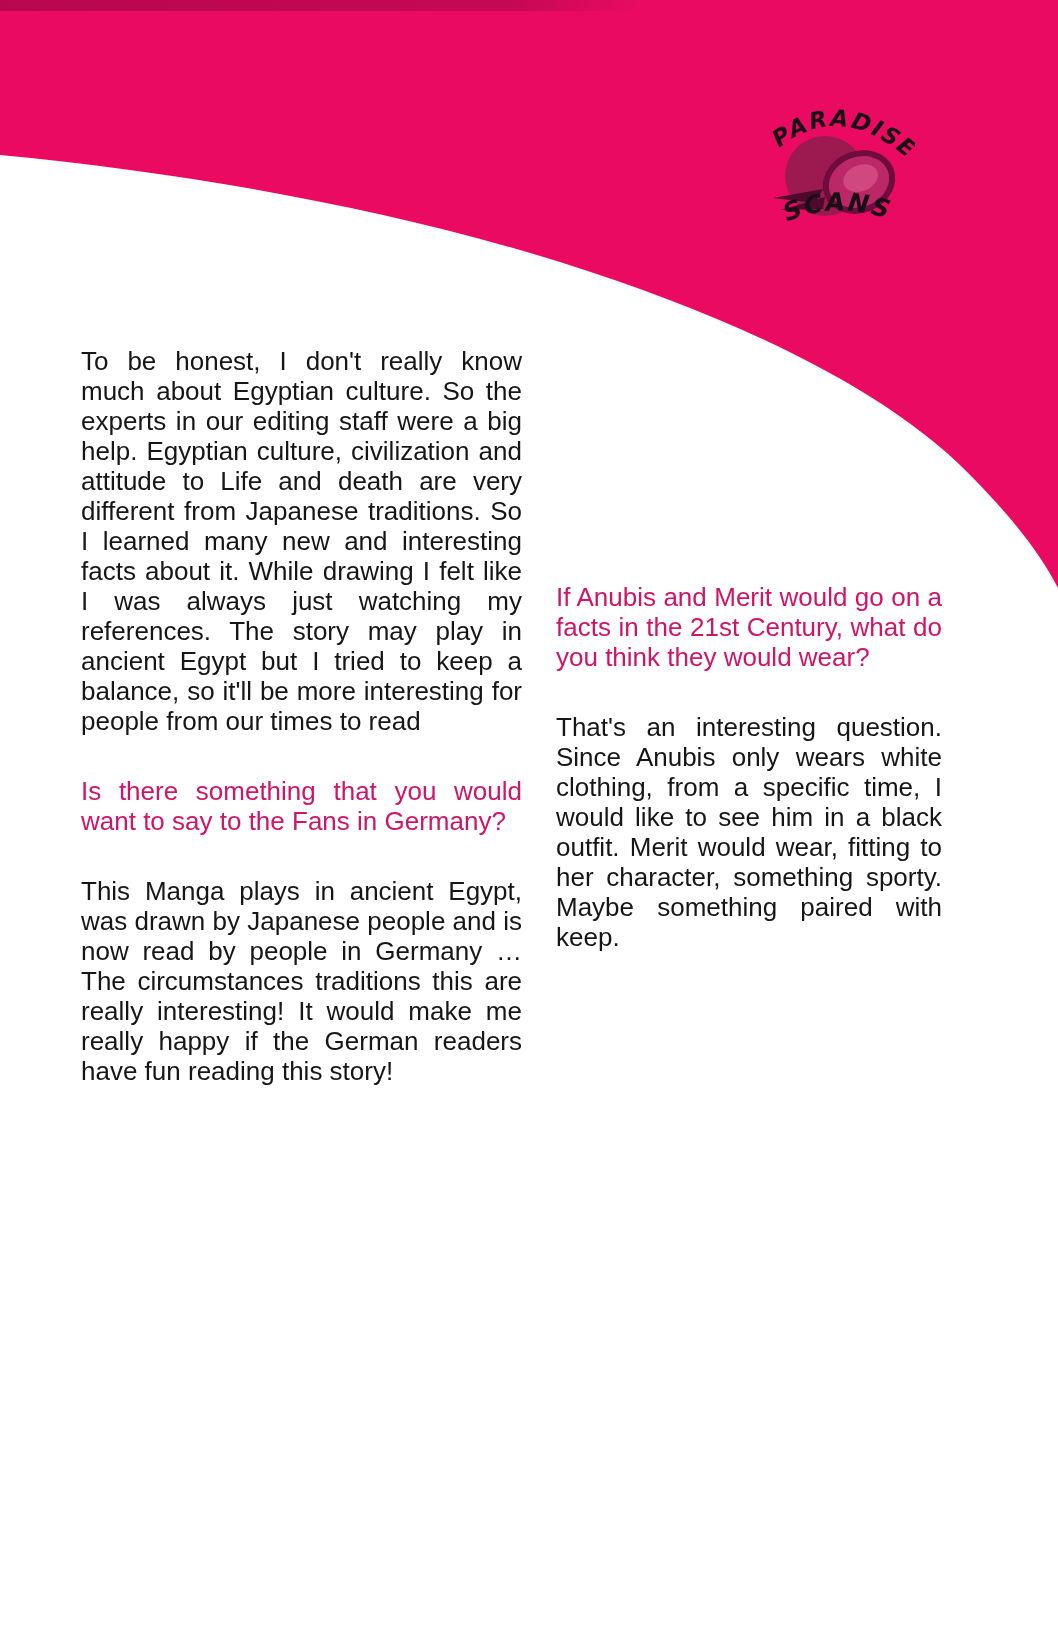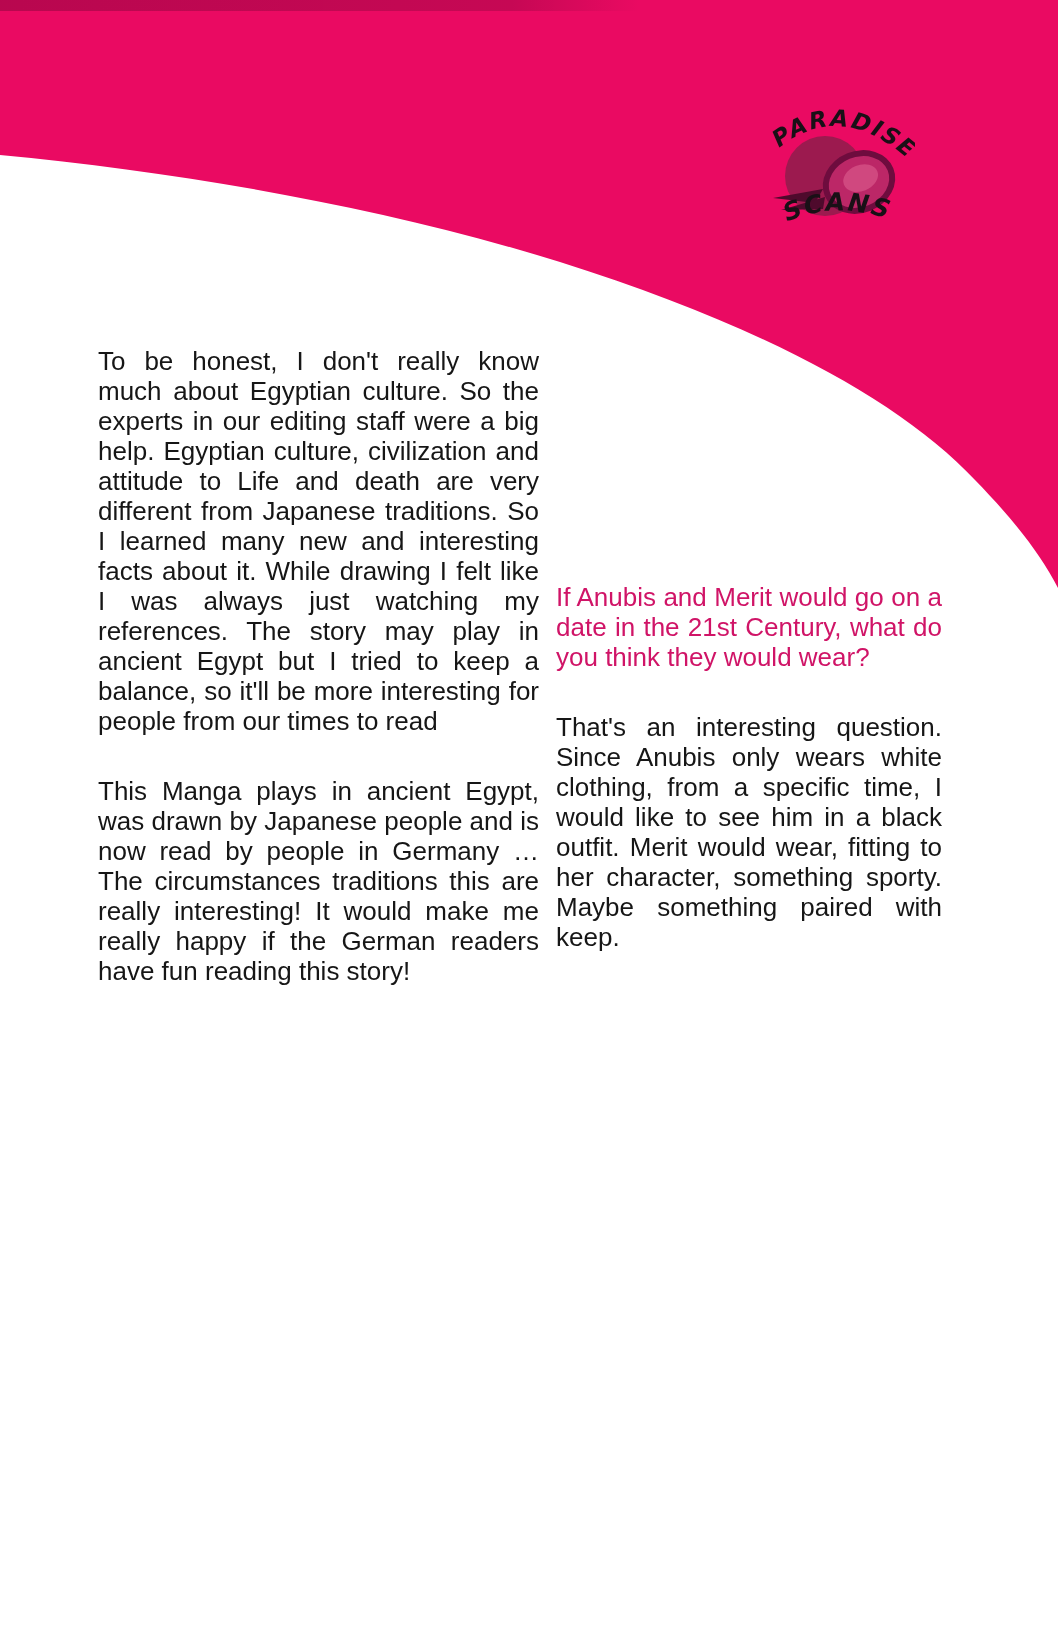--- a/index.html
+++ b/index.html
@@ -45,21 +45,21 @@
     font-weight: bold;
     font-style: italic;
     letter-spacing: 2px;
   }
   .column {
     position: absolute;
     font-size: 26px;
     line-height: 30px;
     color: var(--body_text);
   }
-  .column-left  { left: 98px;  top: 346px; width: 441px; }
+  .column-left  { left: 81px;  top: 346px; width: 441px; }
   .column-right { left: 556px; top: 582px; width: 386px; }
   .column p {
     margin: 0;
     text-align: justify;
   }
   .column p + p { margin-top: 40px; }
   .question { color: var(--question_pink); }
 </style>
 </head>
 <body>
@@ -93,21 +93,22 @@
     <text class="logo-text" font-size="23">
       <textPath href="#arcTop">PARADISE</textPath>
     </text>
     <text class="logo-text" font-size="25">
       <textPath href="#arcBottom">SCANS</textPath>
     </text>
   </svg>
 
   <div class="column column-left">
     <p class="answer">To be honest, I don't really know much about Egyptian culture. So the experts in our editing staff were a big help. Egyptian culture, civilization and attitude to Life and death are very different from Japanese traditions. So I learned many new and interesting facts about it. While drawing I felt like I was always just watching my references. The story may play in ancient Egypt but I tried to keep a balance, so it'll be more interesting for people from our times to read</p>
+    <p class="question">Is there something that you would want to say to the Fans in Germany?</p>
     <p class="answer">This Manga plays in ancient Egypt, was drawn by Japanese people and is now read by people in Germany … The circumstances traditions this are really interesting! It would make me really happy if the German readers have fun reading this story!</p>
   </div>
 
   <div class="column column-right">
-    <p class="question">If Anubis and Merit would go on a date in the 21st Century, what do you think they would wear?</p>
+    <p class="question">If Anubis and Merit would go on a facts in the 21st Century, what do you think they would wear?</p>
     <p class="answer">That's an interesting question. Since Anubis only wears white clothing, from a specific time, I would like to see him in a black outfit. Merit would wear, fitting to her character, something sporty. Maybe something paired with keep.</p>
   </div>
 
 </div>
 
 </body></html>

